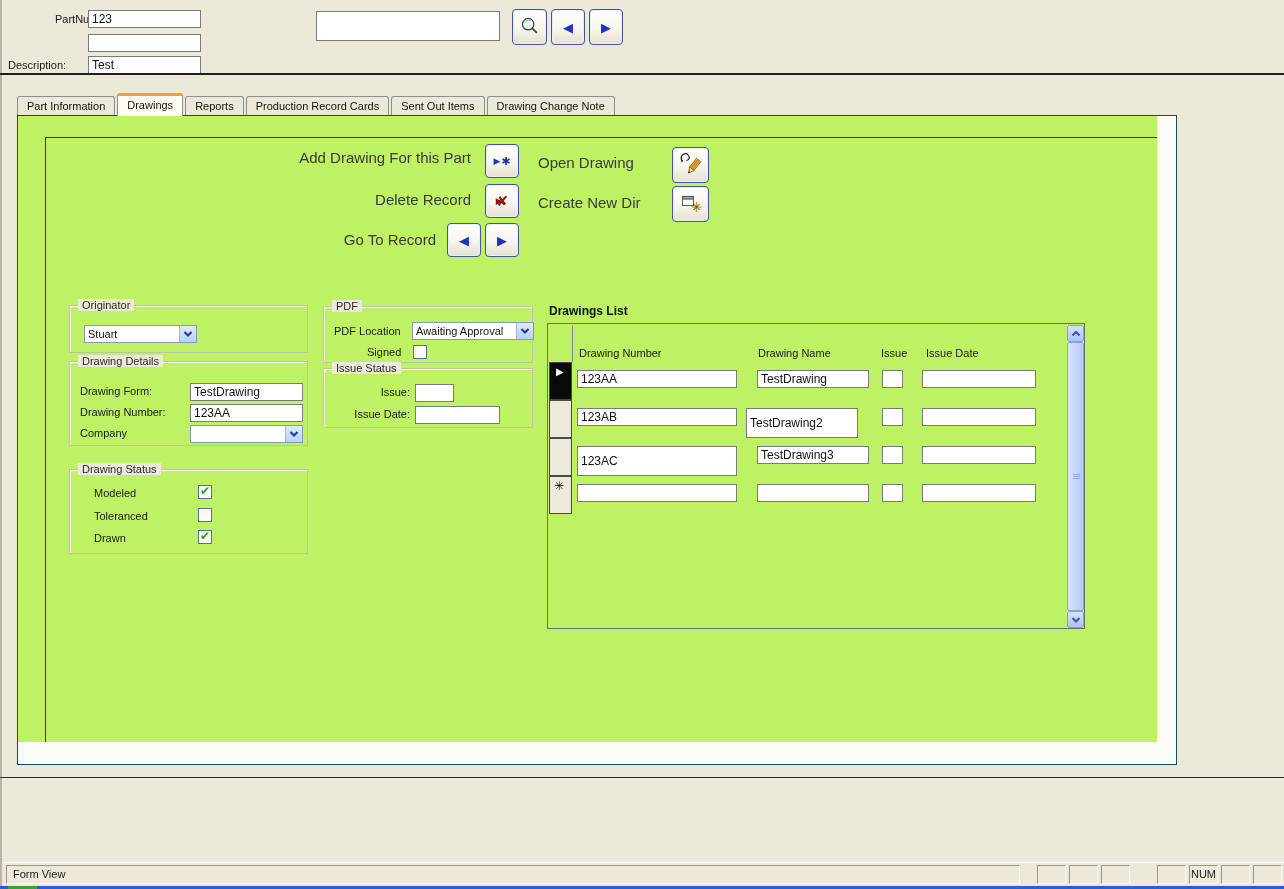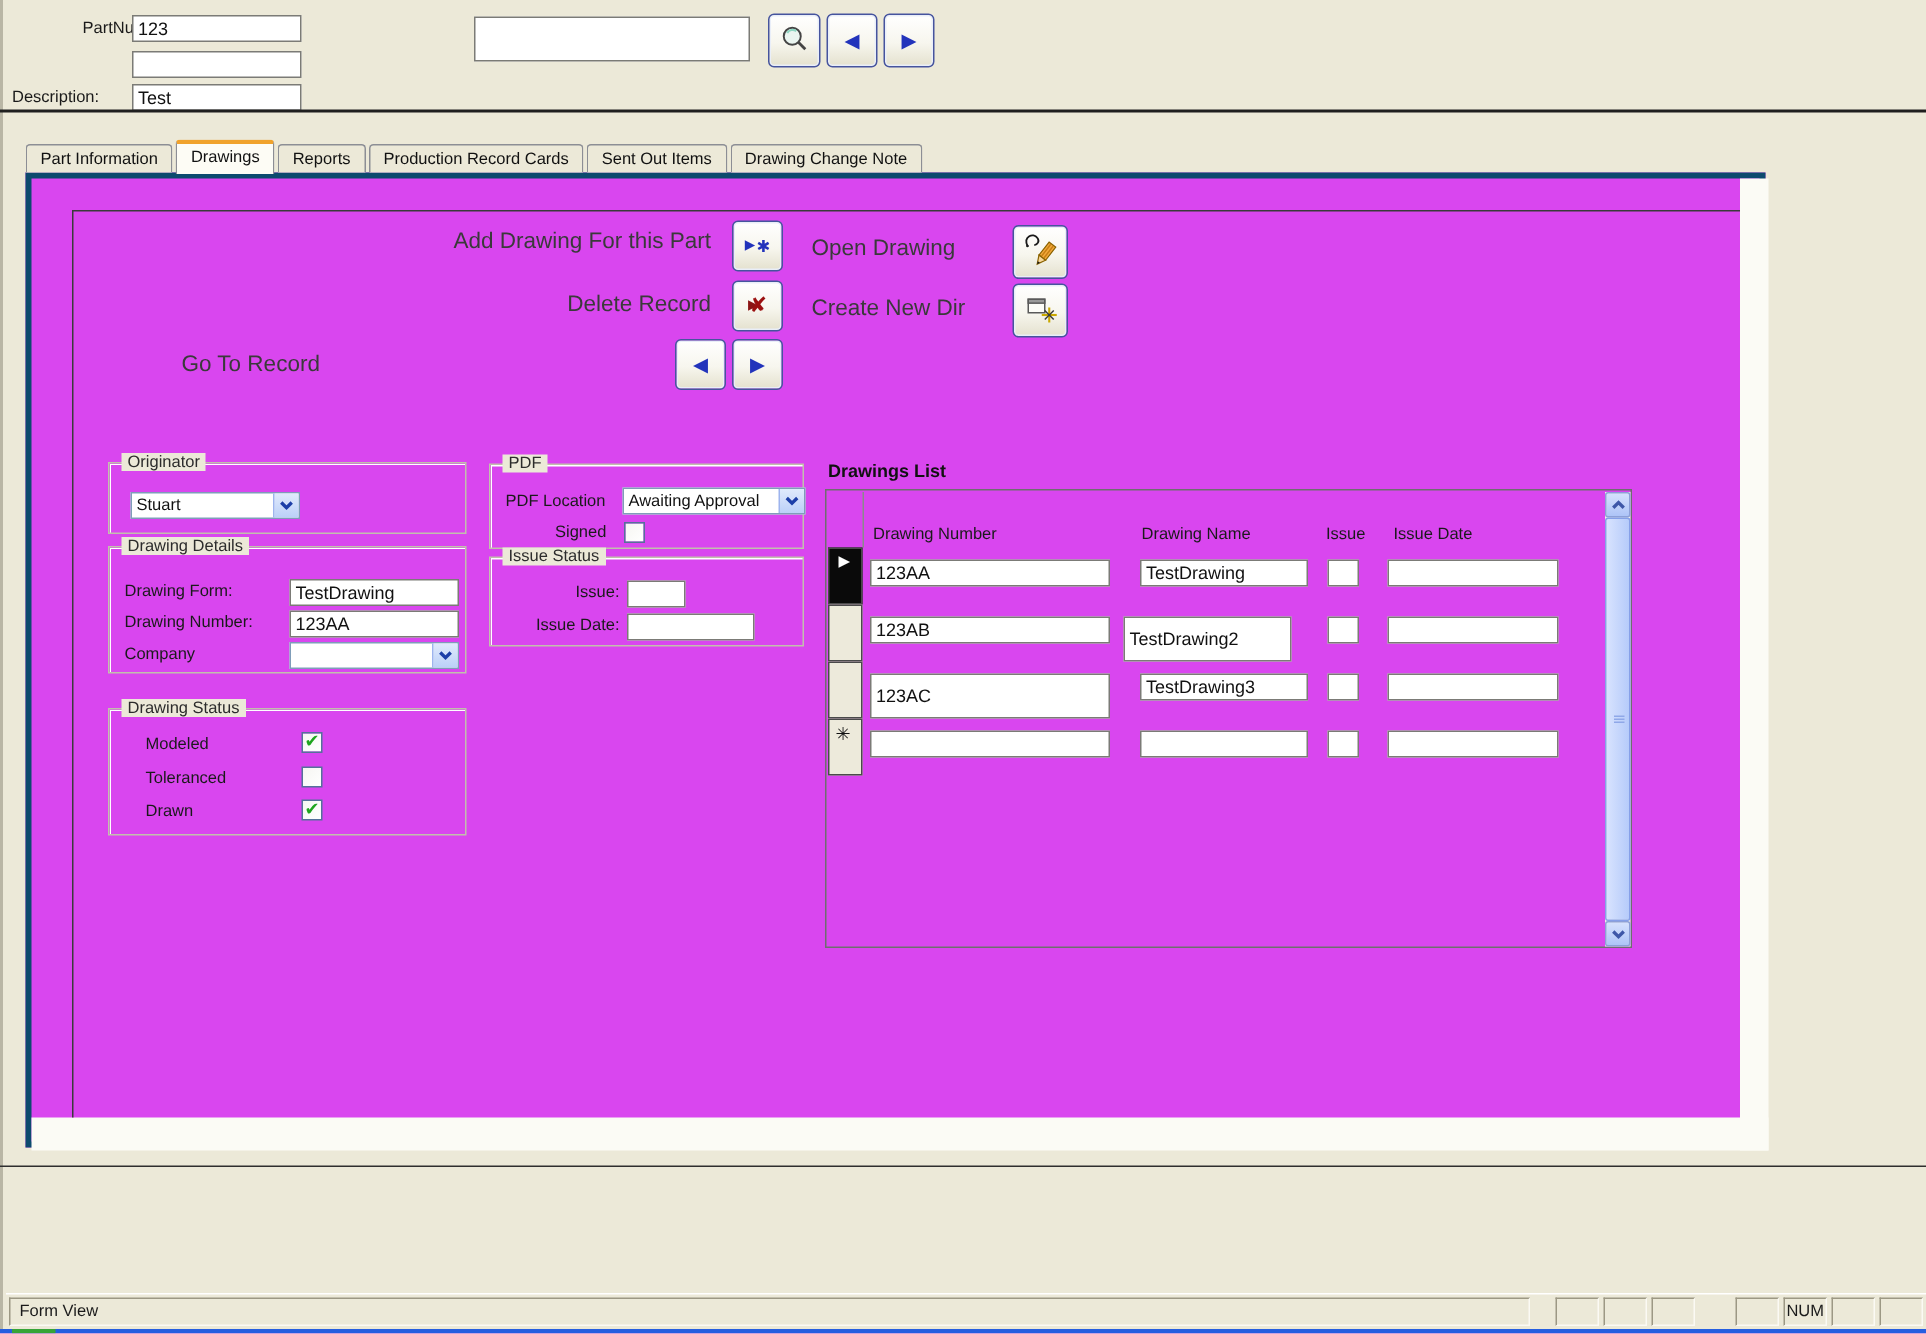--- a/index.html
+++ b/index.html
@@ -23,21 +23,21 @@
            display:flex; align-items:center; justify-content:center; }
   .tri { font-family:"DejaVu Sans",sans-serif; color:#2233BB; font-size:13px; line-height:1; }
 
   
   #tabs { position:absolute; left:17px; top:93px; height:22px; display:flex; align-items:flex-end; z-index:3; }
   .tab { font-size:11px; color:#111; background:#ECE9D8; border:1px solid #8C8E95; border-bottom:none;
          border-radius:3px 3px 0 0; padding:3px 9px 3px; margin-right:2px; height:19px; cursor:pointer; white-space:nowrap;margin-top:32px; }
   .tab.active { background:#FDFCF5; border-top:3px solid #F0A22C; height:23px; padding-top:3px; margin-bottom:-1px; z-index:4; }
 
   #tabpage { position:absolute; left:17px; top:115px; width:1160px; height:650px;
-             border:4px solid #0c4a6e; background:#d946ef; }
+             border:1px solid #0c4a6e; background:#bef264; }
   #page-white-right { position:absolute; left:1139px; top:0; width:19px; height:648px; background:#FBFBF5; }
   #page-white-bottom { position:absolute; left:0; top:626px; width:1158px; height:22px; background:#FBFBF5; }
   #form-line-top { position:absolute; left:27px; top:21px; width:1112px; height:1px; background:#3a3a3a; }
   #form-line-left { position:absolute; left:27px; top:21px; width:1px; height:605px; background:#3a3a3a; }
 
   .biglbl { position:absolute; font-size:15px; color:#3a3a3a; white-space:nowrap; }
   .icon-glyph { font-family:"DejaVu Sans",sans-serif; line-height:1; }
 
   
   .group { position:absolute; border:1px solid #C2BFAC; box-shadow:1px 1px 0 #FFFFFF inset; }
@@ -176,21 +176,21 @@
             <line x1="12.5" y1="16" x2="22.5" y2="16"></line>
           </g>
           <g stroke="#3a3a3a" stroke-width="1">
             <line x1="14.5" y1="13" x2="20.5" y2="19"></line>
             <line x1="20.5" y1="13" x2="14.5" y2="19"></line>
           </g>
         </svg>
       </span>
     </button>
 
-    <div class="biglbl" style="left:100px; top:115px; width:318px; text-align:left;">Go To Record</div>
+    <div class="biglbl" style="left:100px; top:115px; width:318px; text-align:right;">Go To Record</div>
     <button class="xpbtn" style="left:429px; top:107px; width:34px; height:34px;">
       <span class="tri icon-glyph">◀</span>
     </button>
     <button class="xpbtn" style="left:467px; top:107px; width:34px; height:34px;">
       <span class="tri icon-glyph">▶</span>
     </button>
 
     <div class="group" style="left:51px; top:189px; width:239px; height:48px;">
       <span class="legend">Originator</span>
       <div class="combo" style="left:14px; top:19px; width:113px;">

